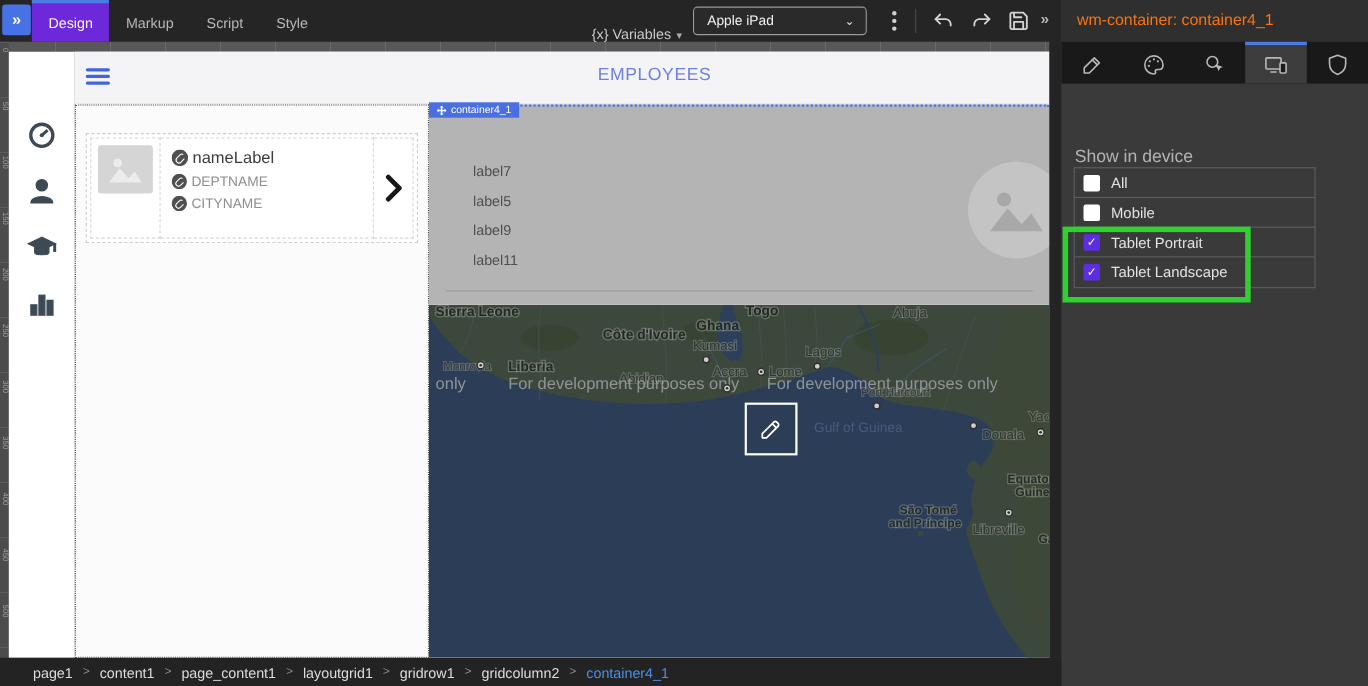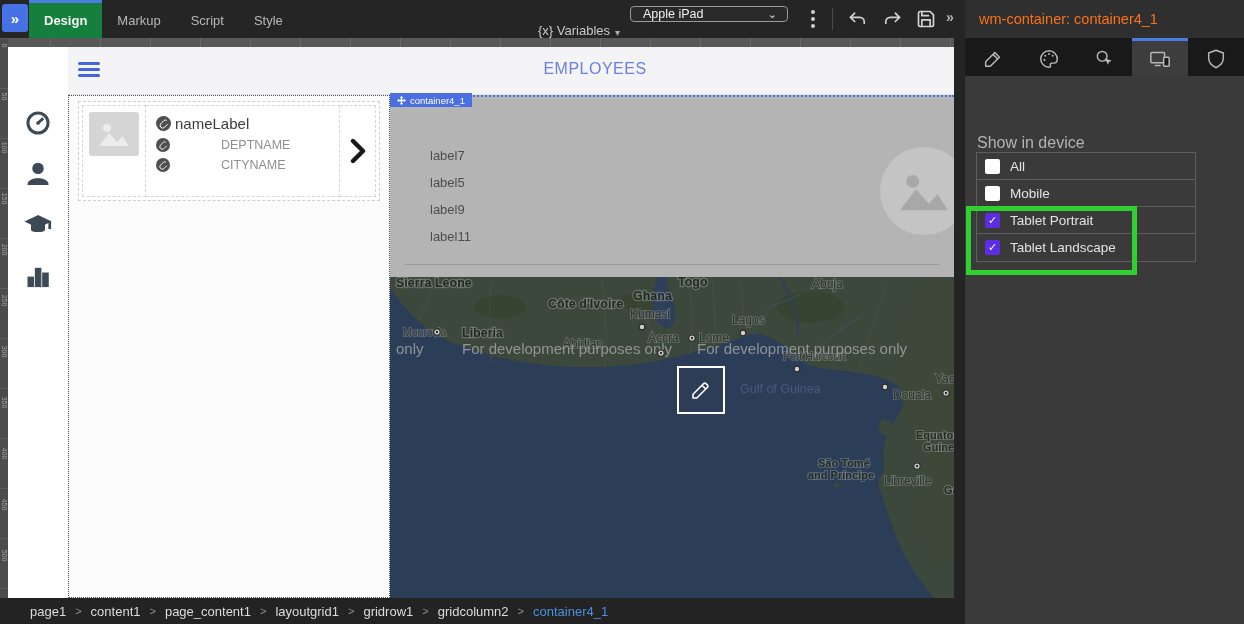--- a/index.html
+++ b/index.html
@@ -4,24 +4,24 @@
 <style>
   * { box-sizing: border-box; margin: 0; padding: 0; }
   body { background:#222; font-family:"Liberation Sans", sans-serif; }
   .stage { position:relative; width:1244px; height:624px; background:#3a3a3a; overflow:hidden; font-family:"Liberation Sans", sans-serif; }
 
   
   .toolbar { position:absolute; left:0; top:0; width:965px; height:38px; background:#252525; }
   .collapse-btn { position:absolute; left:2px; top:4px; width:26px; height:28px; background:#4672e6; border-radius:3px; color:#fff; font-size:15px; font-weight:bold; display:flex; align-items:center; justify-content:center; cursor:pointer; }
   .tabs { position:absolute; left:29px; top:0; height:38px; display:flex; }
   .tab { padding:0 15px; height:38px; line-height:36px; font-size:13px; color:#b8b8b8; border-top:3px solid transparent; cursor:pointer; }
-  .tab.active { background:#15803d; color:#f5f5f5; border-top-color:#4c7be4;font-weight:bold; }
+  .tab.active { background:#6d28d9; color:#f5f5f5; border-top-color:#4c7be4; }
   .variables { position:absolute; left:538px; top:0; height:38px; display:flex; align-items:flex-end; gap:5px; color:#c9c9c9; font-size:13px; cursor:pointer; }
   .variables .chev { font-size:10px; color:#aaa; }
-  .device-select { position:absolute; left:630px; top:6px; width:158px; height:16px; border:1px solid #9a9a9a; border-radius:4px; background:#2a2a2a; color:#f0f0f0; font-size:12.5px; display:flex; align-items:center; padding-left:12px; cursor:pointer; }
+  .device-select { position:absolute; left:630px; top:6px; width:158px; height:26px; border:1px solid #9a9a9a; border-radius:4px; background:#2a2a2a; color:#f0f0f0; font-size:12.5px; display:flex; align-items:center; padding-left:12px; cursor:pointer; }
   .device-select .chev { position:absolute; right:10px; font-size:11px; color:#ddd; }
   .kebab { position:absolute; left:806px; top:8px; width:14px; height:22px; display:flex; flex-direction:column; align-items:center; justify-content:center; gap:3px; cursor:pointer; }
   .kebab i { width:4px; height:4px; border-radius:50%; background:#d0d0d0; }
   .tb-divider { position:absolute; left:832px; top:8px; width:1px; height:22px; background:#4a4a4a; }
   .tb-icon { position:absolute; top:7px; width:24px; height:24px; display:flex; align-items:center; justify-content:center; cursor:pointer; }
   .tb-icon svg { stroke:#d4d4d4; fill:none; stroke-width:2; stroke-linecap:round; stroke-linejoin:round; }
   .expand-btn { position:absolute; left:946px; top:9px; color:#b5b5b5; font-size:14px; font-weight:bold; cursor:pointer; }
 
   
   .h-ruler { position:absolute; left:0; top:38px; width:954px; height:9px; background:#585858;
@@ -36,28 +36,28 @@
   .rail-icon svg { fill:#3d4a56; stroke:#3d4a56; }
 
   
   .canvas { position:absolute; left:68px; top:47px; width:886px; height:551px; background:#f0f0f0; }
   .page-header { position:absolute; left:0; top:0; width:886px; height:48px; background:#f4f4f6; border-bottom:1px solid #e3e3e3; }
   .hamburger { position:absolute; left:10px; top:15px; width:22px; cursor:pointer; }
   .hamburger i { display:block; height:3px; background:#4165dd; border-radius:2px; margin-bottom:3px; }
   .page-title { position:absolute; left:483px; top:13px; transform:translateX(-50%); font-size:16px; letter-spacing:.5px; color:#6b80de; cursor:pointer;margin-left:44px; }
 
   .left-col { position:absolute; left:0; top:48px; width:322px; height:503px; background:#fbfbfb; border:1px dotted #4f4f4f; }
-  .card { position:absolute; left:9px; top:5px; width:302px; height:100px; background:#fff; border:1px dashed #cfcfcf; display:flex; padding:3px; cursor:pointer; }
+  .card { position:absolute; left:9px; top:25px; width:302px; height:100px; background:#fff; border:1px dashed #cfcfcf; display:flex; padding:3px; cursor:pointer; }
   .img-cell { width:64px; border:1px dashed #d6d6d6; display:flex; justify-content:center; padding-top:6px; }
   .img-ph { width:50px; height:44px; background:#d5d5d5; border-radius:3px; display:flex; align-items:center; justify-content:center; }
   .text-cell { flex:1; border:1px dashed #d6d6d6; border-left:none; padding:9px 0 0 10px; }
   .bind-row { display:flex; align-items:center; gap:4px; margin-bottom:6px; cursor:pointer; }
   .bind-row svg { flex:0 0 auto; }
   .t-name { font-size:15px; color:#3c3c3c; }
-  .t-sub  { font-size:12.5px; color:#8e8e8e;margin-left:47px; }
+  .t-sub  { font-size:12.5px; color:#8e8e8e; }
   .chev-cell { width:36px; border:1px dashed #d6d6d6; border-left:none; display:flex; align-items:center; justify-content:center; }
 
   .sel-tag { position:absolute; left:322px; top:46px; height:14px; background:#4a6fe0; color:#fff; font-size:9.5px; display:flex; align-items:center; gap:4px; padding:0 7px; z-index:5; cursor:move; }
   .gray-box { position:absolute; left:322px; top:48px; width:564px; height:182px; background:#b4b4b4; border-top:2px dotted #4c6fe8; overflow:hidden; cursor:pointer; }
   .wm-label { position:absolute; left:40px; font-size:13px; color:#4e4e4e; cursor:pointer; }
   .gray-sep { position:absolute; left:15px; top:167px; width:534px; height:1px; background:#9b9b9b; }
   .circle-ph { position:absolute; left:490px; top:50px; width:88px; height:88px; border-radius:50%; background:#c4c4c4; display:flex; align-items:center; justify-content:center; }
 
   .map-wrap { position:absolute; left:322px; top:230px; width:564px; height:321px; overflow:hidden; cursor:grab; }
   .map-wrap svg.map { display:block; }

